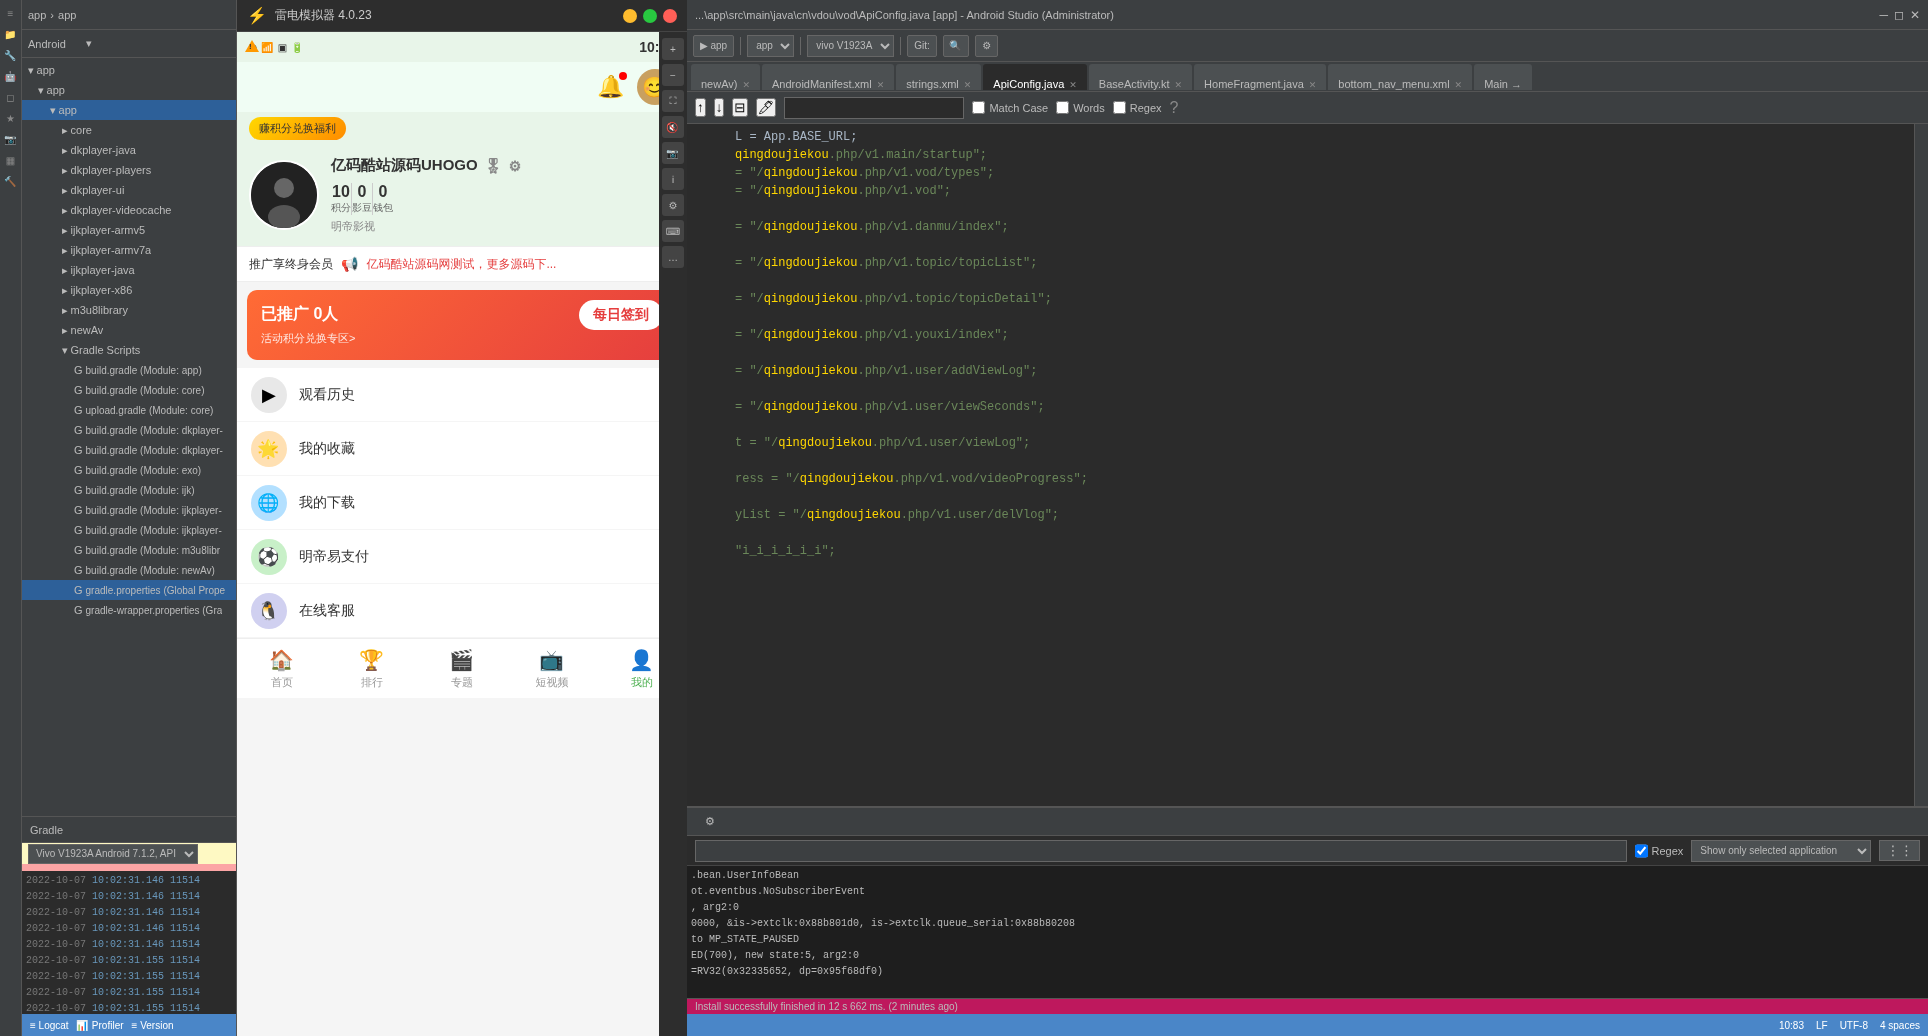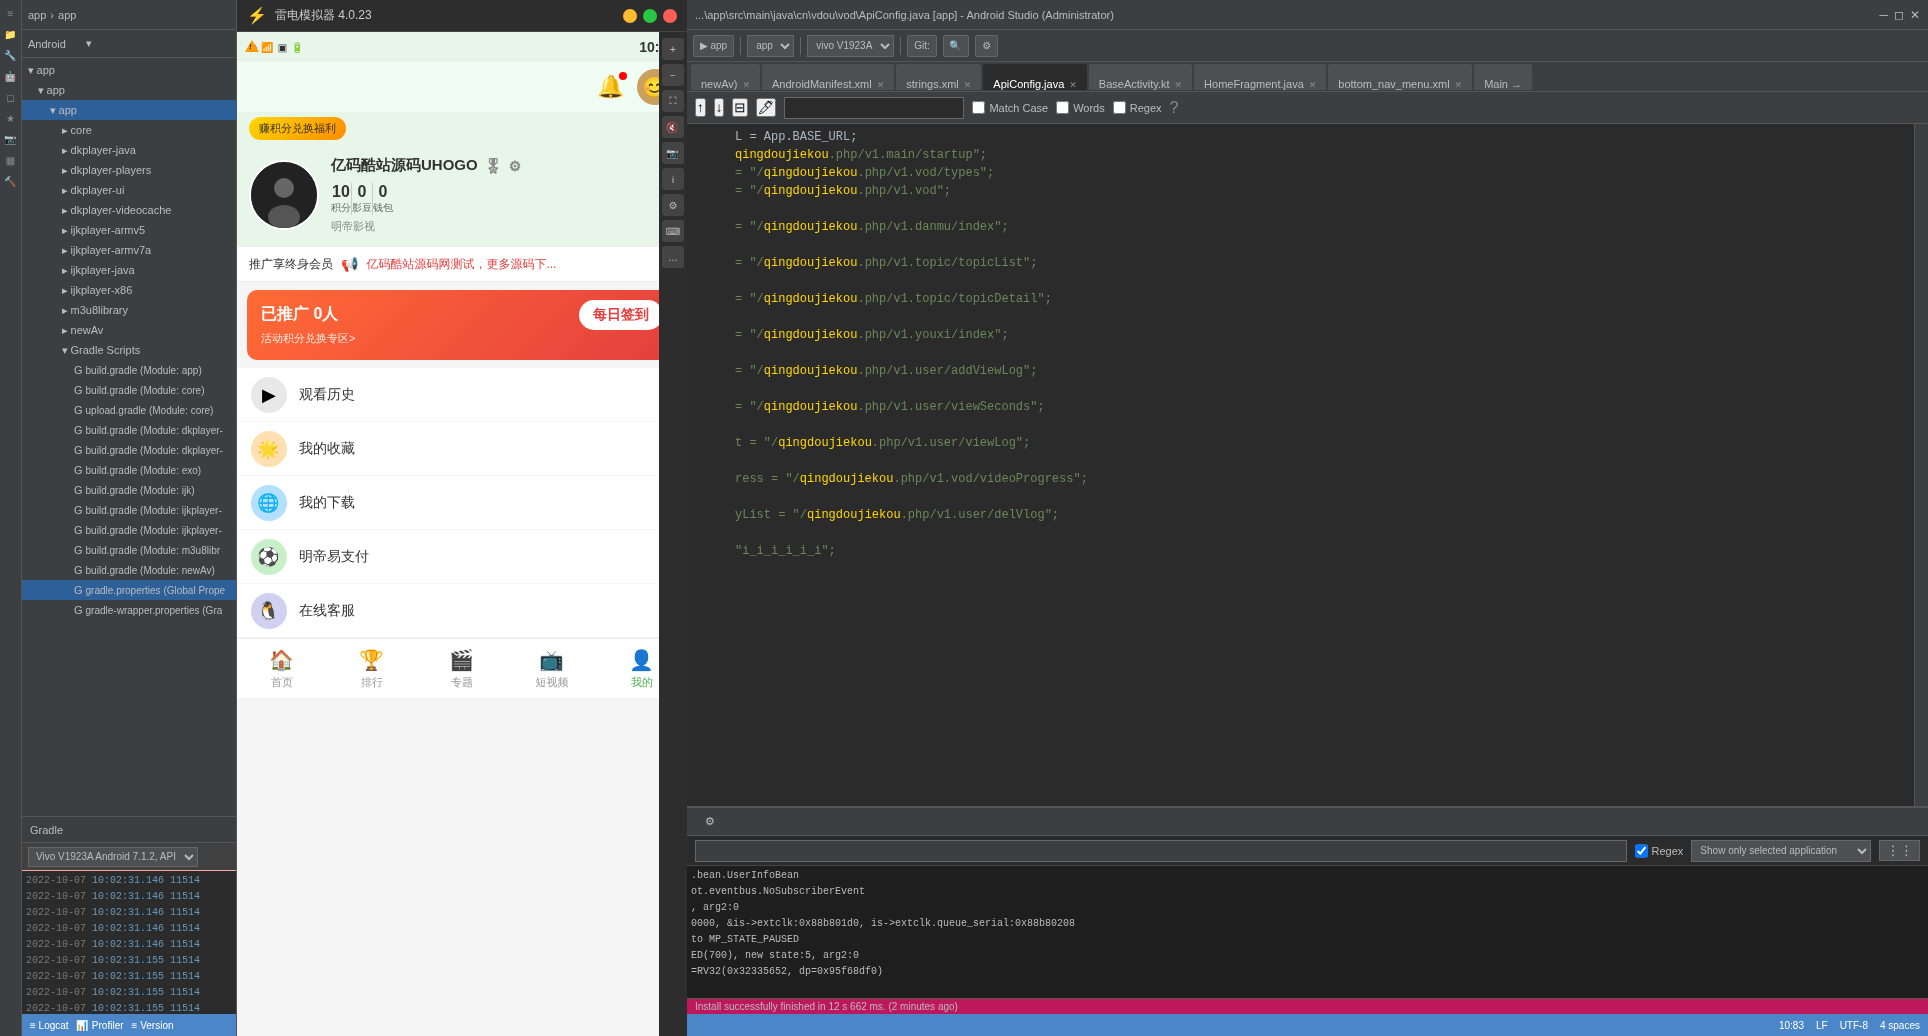--- a/index.html
+++ b/index.html
@@ -96,26 +96,26 @@
       display: flex;
       align-items: center;
       padding: 0 8px;
       gap: 6px;
       border-bottom: 1px solid #555;
     }
     .logcat-header span { font-size: 11px; color: #bbb; }
 
     .logcat-toolbar {
       height: 28px;
-      background: #404040;
+      background: #fef9c3;
       display: flex;
       align-items: center;
       padding: 0 6px;
       gap: 4px;
-      border-bottom: 1px solid #fca5a5;
+      border-bottom: 7px solid #fca5a5;
     }
     .logcat-toolbar select {
       font-size: 10px;
       background: #4c5052;
       color: #bbb;
       border: 1px solid #666;
       padding: 1px 3px;
       height: 20px;
     }
     .logcat-content {

